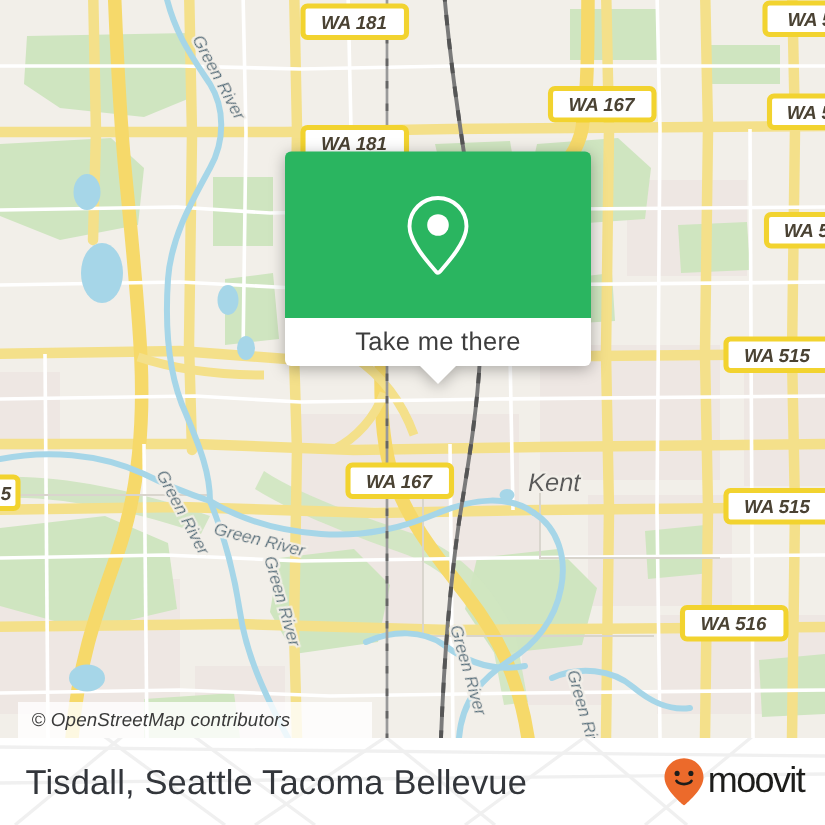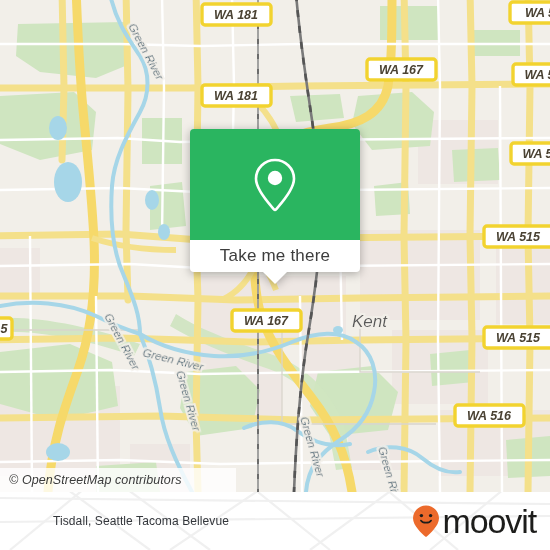--- a/index.html
+++ b/index.html
@@ -9,32 +9,32 @@
     background:#f2efe9;
   }
   #app{position:relative;width:550px;height:550px;overflow:hidden;}
 
   
   .map{position:absolute;left:0;top:0;width:550px;height:492px;overflow:hidden;background:#f2efe9;font-style:italic;}
   .map svg{display:block;}
 
   
   .attrib{
-    position:absolute;left:0;top:468px;width:236px;height:24px;
+    position:absolute;left:12px;top:468px;width:236px;height:24px;
     background:rgba(255,255,255,0.80);
     display:flex;align-items:center;
     padding-left:9px;box-sizing:border-box;
     font-size:12.5px;color:#3a3a3a;letter-spacing:.1px;
     z-index:30;
     text-align:right;
   }
 
   
   .callout{
-    position:absolute;left:190px;top:129px;width:170px;
+    position:absolute;left:190px;top:101px;width:204px;
     z-index:40;
     filter:drop-shadow(0 2px 5px rgba(0,0,0,.30));
   }
   .callout-top{
     background:#2ab560;
     border-radius:4px 4px 0 0;
     height:111px;
     display:flex;align-items:center;justify-content:center;
   }
   .pin-icon{width:46px;height:56px;display:block;}
@@ -56,31 +56,30 @@
 
   
   .footer{
     position:absolute;left:0;top:492px;width:550px;height:58px;
     background:#ffffff;overflow:hidden;
   }
   .footer-lines{position:absolute;left:0;top:0;}
   .footer-title{
     position:absolute;left:17px;top:0;height:58px;
     display:flex;align-items:center;
-    font-size:12px;color:#33363b;letter-spacing:.1px;
+    font-size:23px;color:#33363b;letter-spacing:.1px;
     z-index:2;
-    margin-left:36px;
   }
   .brand{
     position:absolute;right:14px;top:0;height:58px;
     display:flex;align-items:center;gap:1px;
     z-index:2;
   }
   .brand-mark{width:30px;height:34px;display:block;}
-  .brand-word{font-size:34px;color:#1d1d1b;letter-spacing:-1.1px;line-height:1;font-weight:400;}
+  .brand-word{font-size:24px;color:#1d1d1b;letter-spacing:-1.1px;line-height:1;font-weight:400;}
 </style>
 </head>
 <body>
 
 <div id="app">
 
   <div class="map">
     <svg width="550" height="492" viewBox="0 0 550 492" xmlns="http://www.w3.org/2000/svg">
       <defs>
 

